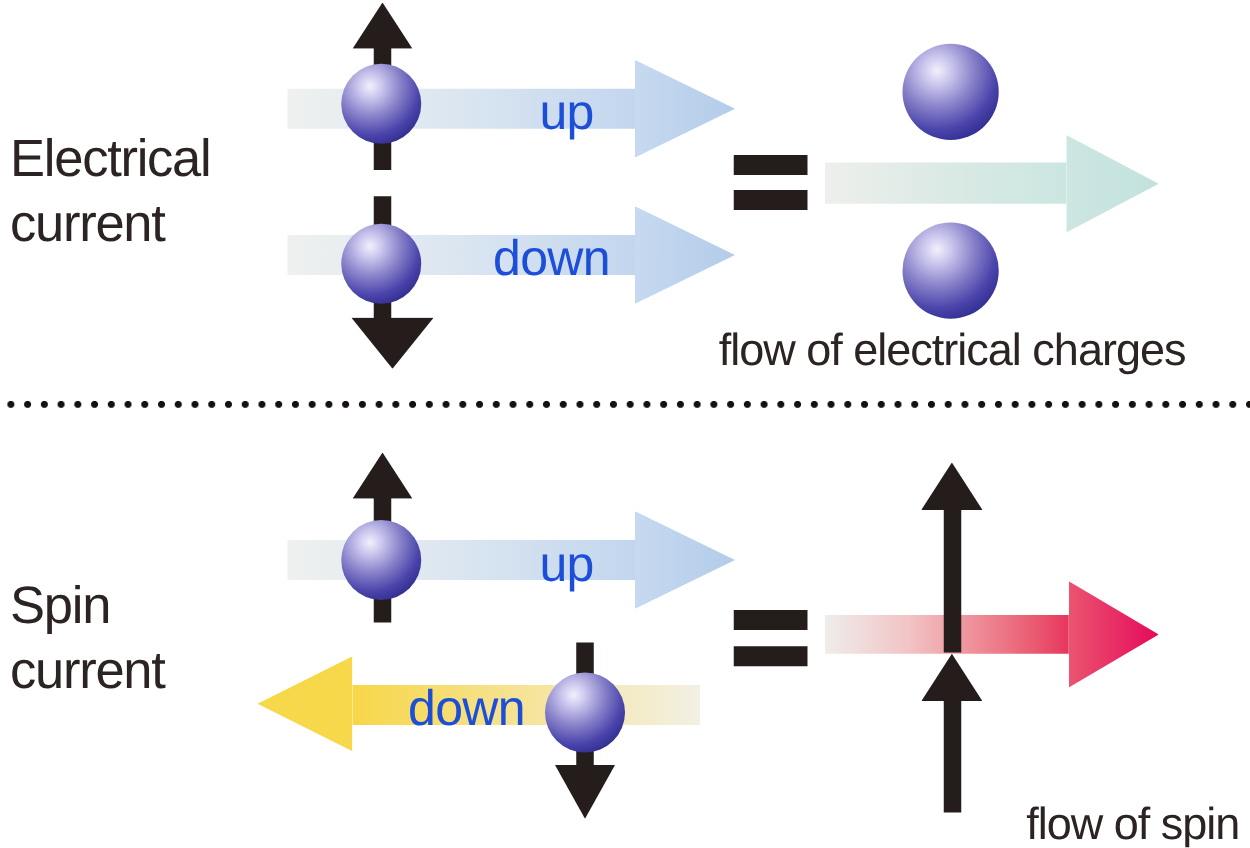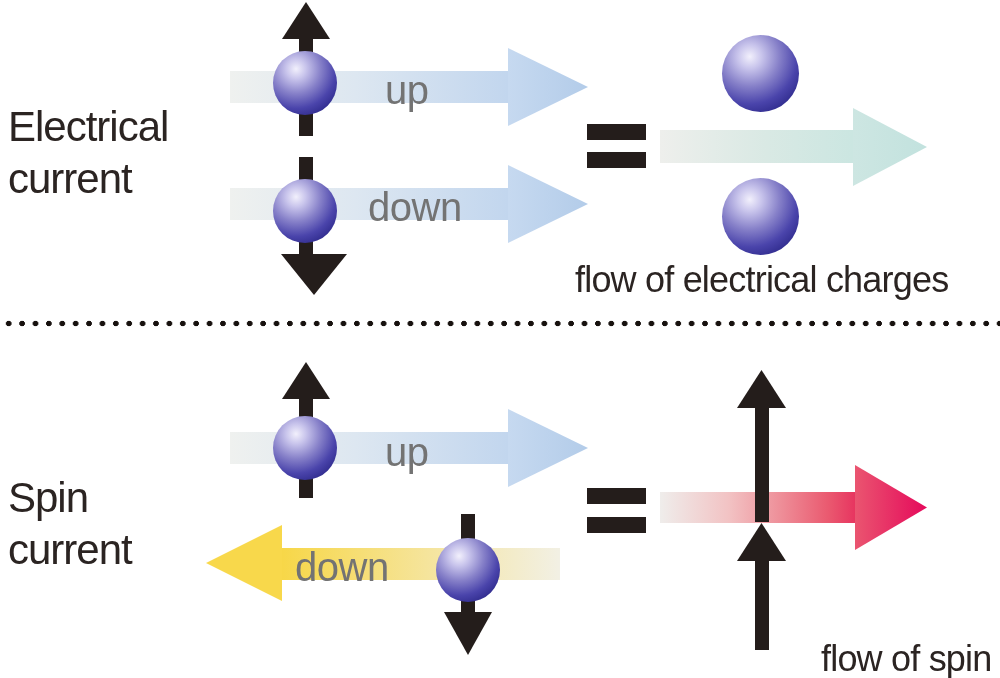--- a/index.html
+++ b/index.html
@@ -4,21 +4,21 @@
 <style>
   html,body{margin:0;padding:0;background:#fff;}
   .canvas{
     position:relative;width:1000px;height:678px;background:#ffffff;overflow:hidden;
     font-family:"Liberation Sans", sans-serif;color:#2b2422;
   }
   .abs{position:absolute;}
   .title{
     font-size:42px;line-height:52px;letter-spacing:-1px;white-space:pre-line;color:#2b2422;
   }
-  .flow-label{font-size:40px;letter-spacing:-0.5px;color:#737373;text-align:left;}
+  .flow-label{font-size:40px;letter-spacing:-0.5px;color:#1d4ed8;text-align:right;}
   .caption{font-size:36px;letter-spacing:-0.8px;color:#2b2422;white-space:nowrap;}
   
   .sphere{
     border-radius:50%;
     background:radial-gradient(circle at 36% 28%, #f2f0fc 0%, #c9c5ec 16%, #8781c9 40%, #4a44ab 64%, #2c2889 84%, #262274 100%);
   }
   
   .stem{background:#241d1b;}
   .head-up{background:#241d1b;clip-path:polygon(50% 0, 100% 100%, 0 100%);}
   .head-down{background:#241d1b;clip-path:polygon(0 0, 100% 0, 50% 100%);}
@@ -83,21 +83,21 @@
       <div class="abs head-right teal-head" style="left:853px;top:108px;width:74px;height:78px;"></div>
       <div class="abs sphere" style="left:722px;top:35px;width:77px;height:77px;"></div>
       <div class="abs sphere" style="left:722px;top:178px;width:77px;height:77px;"></div>
       <div class="abs caption" style="left:575px;top:259px;">flow of electrical charges</div>
     </div>
   </section>
 
   <div class="abs divider" style="left:0;top:320px;width:1000px;"></div>
 
   <section>
-    <div class="abs title" style="left:8px;top:472px;">Spin
+    <div class="abs title" style="left:8px;top:458px;">Spin
 current</div>
 
     <div>
       <div class="abs head-up" style="left:282px;top:362px;width:48px;height:37px;"></div>
       <div class="abs stem" style="left:299px;top:397px;width:14px;height:25px;"></div>
       <div class="abs blue-shaft" style="left:230px;top:432px;width:278px;height:32px;"></div>
       <div class="abs head-right blue-head" style="left:508px;top:409px;width:80px;height:78px;"></div>
       <div class="abs stem" style="left:299px;top:474px;width:14px;height:24px;"></div>
       <div class="abs sphere" style="left:273px;top:416px;width:64px;height:64px;"></div>
       <div class="abs flow-label" style="left:385px;top:430px;width:90px;">up</div>

